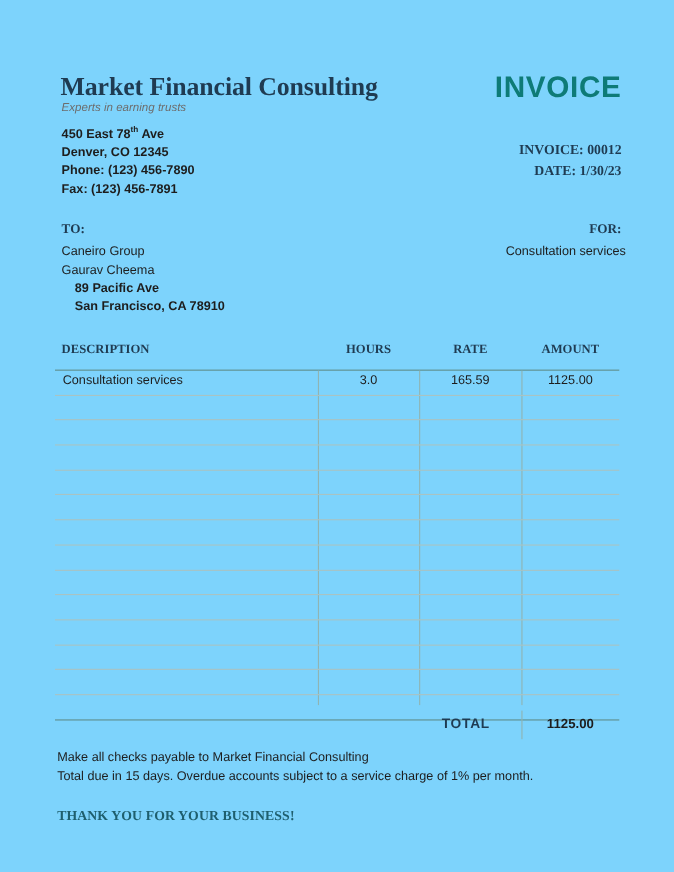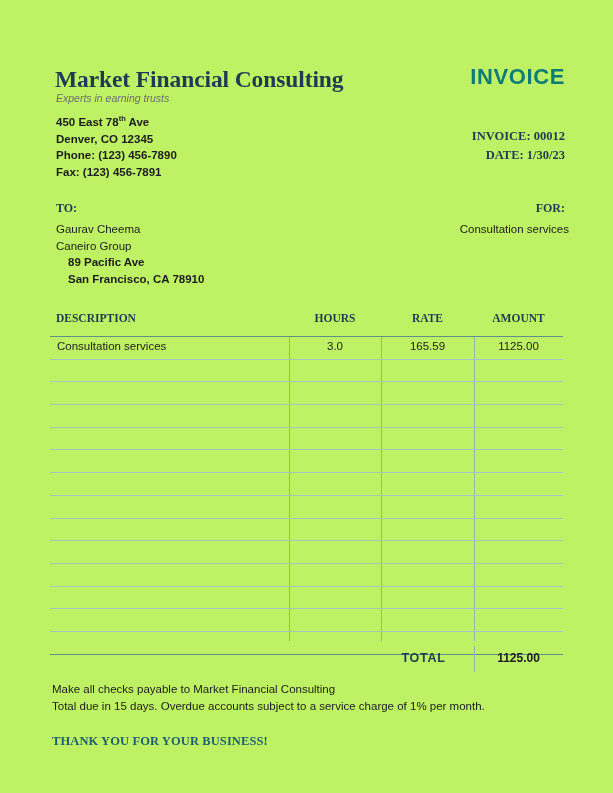--- a/index.html
+++ b/index.html
@@ -11,21 +11,21 @@
     width: 613px;
     height: 793px;
     position: relative;
     font-family: "Liberation Sans", sans-serif;
     color: #1d1d1d;
     overflow: hidden;
   }
   .page {
     position: absolute;
     inset: 0;
-    background: #bef264;
+    background: #7dd3fc;
   }
 
   
   .company-name {
     position: absolute;
     left: 55px;
     top: 66px;
     font-family: "Liberation Serif", serif;
     font-weight: bold;
     font-size: 23.5px;
@@ -58,21 +58,21 @@
     vertical-align: super;
     line-height: 0;
   }
 
   .invoice-title {
     position: absolute;
     right: 48px;
     top: 64px;
     font-family: "Liberation Sans", sans-serif;
     font-weight: bold;
-    font-size: 22px;
+    font-size: 27px;
     letter-spacing: 0.6px;
     color: #0e7b77;
     white-space: nowrap;
   }
   .invoice-meta {
     position: absolute;
     right: 48px;
     top: 127px;
     text-align: right;
     font-family: "Liberation Serif", serif;
@@ -263,22 +263,22 @@
   </div>
 
   <div class="invoice-title">INVOICE</div>
   <div class="invoice-meta">
     <div><span>INVOICE:</span> <span>00012</span></div>
     <div><span>DATE:</span> <span>1/30/23</span></div>
   </div>
 
   <div class="to-label">TO:</div>
   <div class="to-block">
+    <div>Caneiro Group</div>
     <div>Gaurav Cheema</div>
-    <div>Caneiro Group</div>
     <div class="bold">89 Pacific Ave</div>
     <div class="bold">San Francisco, CA 78910</div>
   </div>
 
   <div class="for-label">FOR:</div>
   <div class="for-block">Consultation services</div>
 
   <div class="table-wrap">
 
     <div class="thead">

